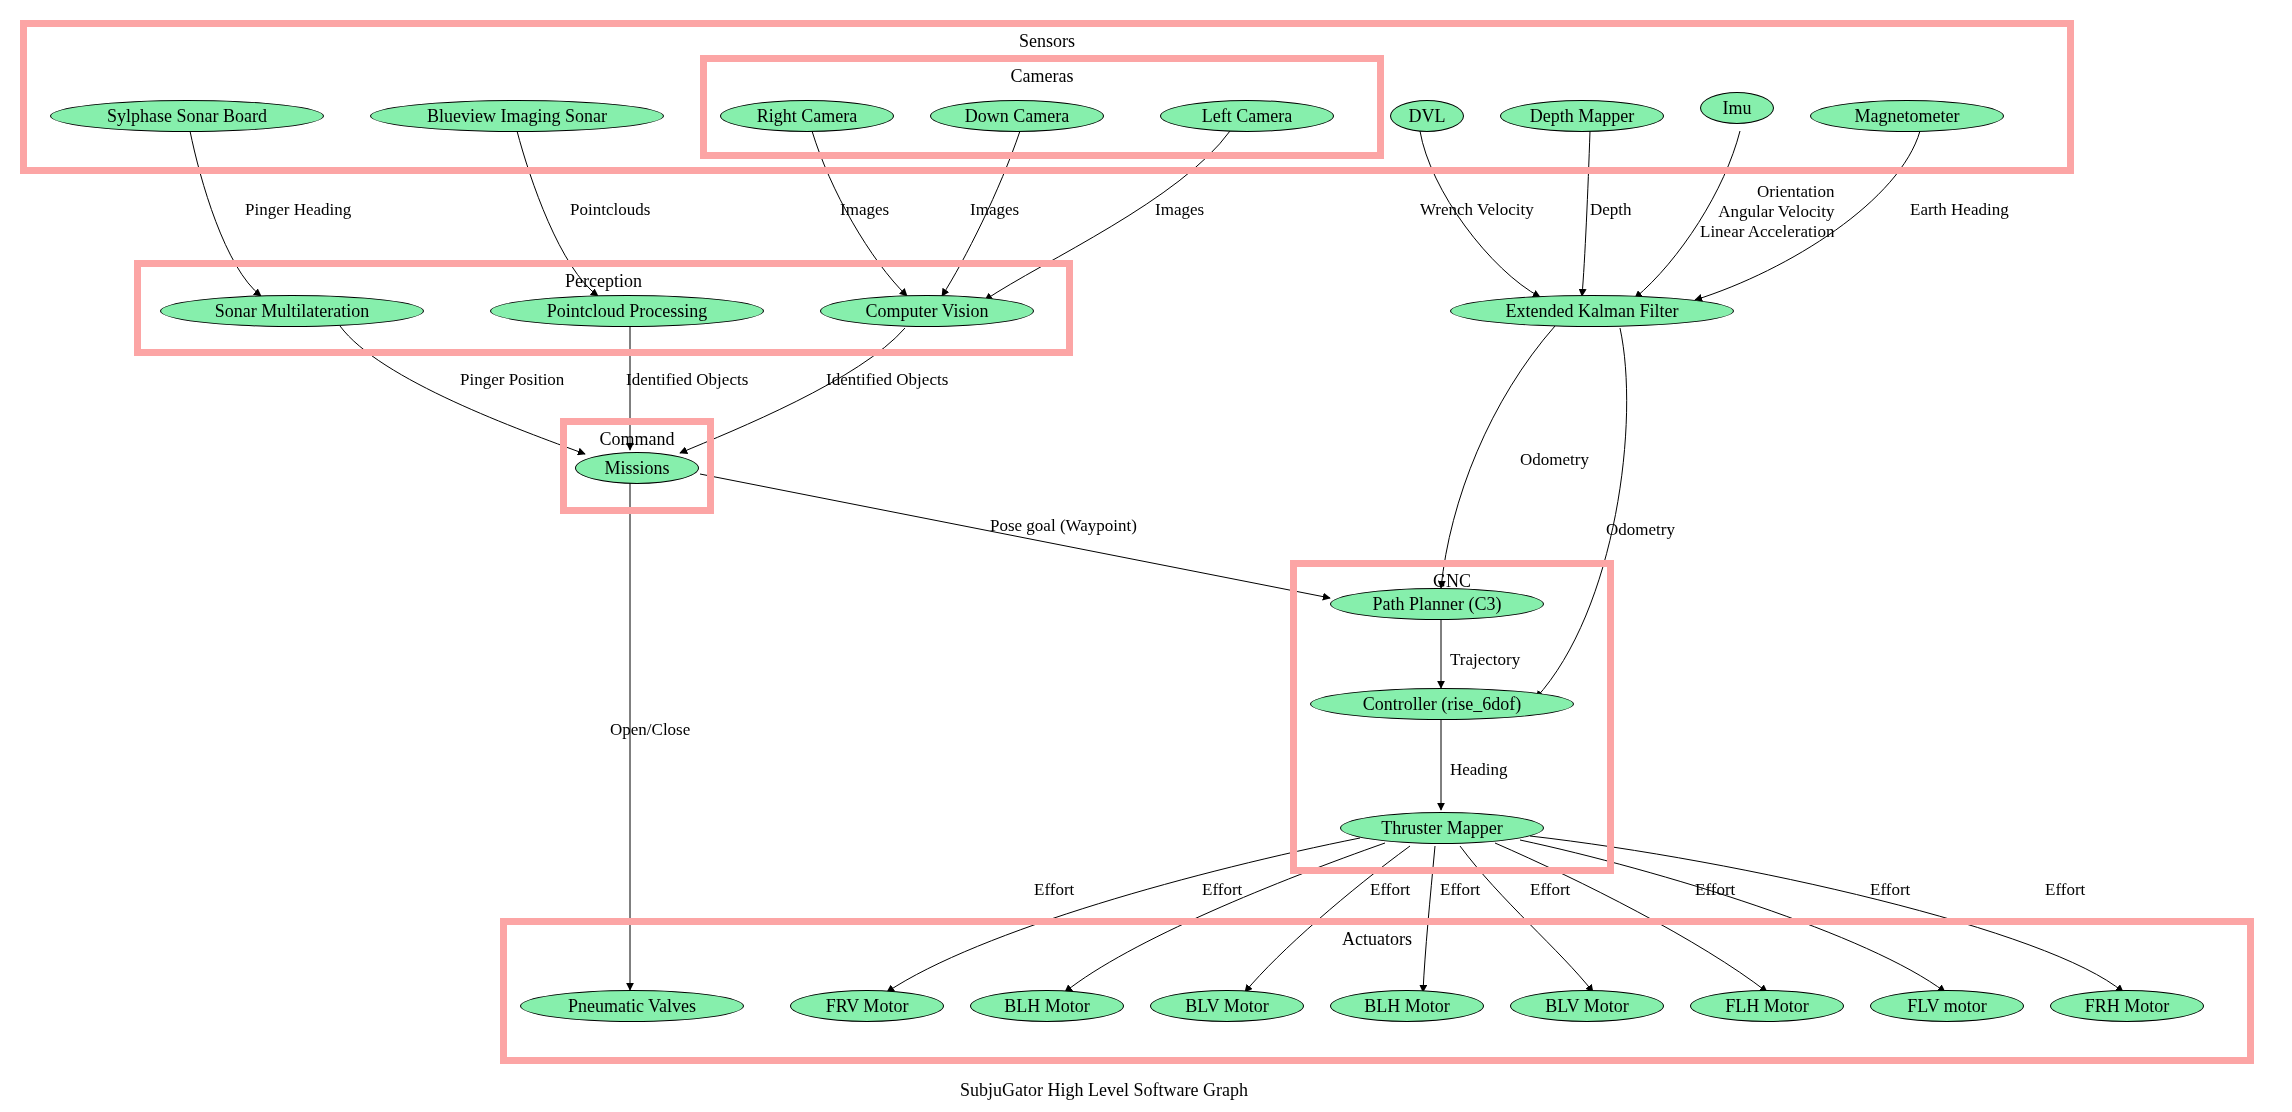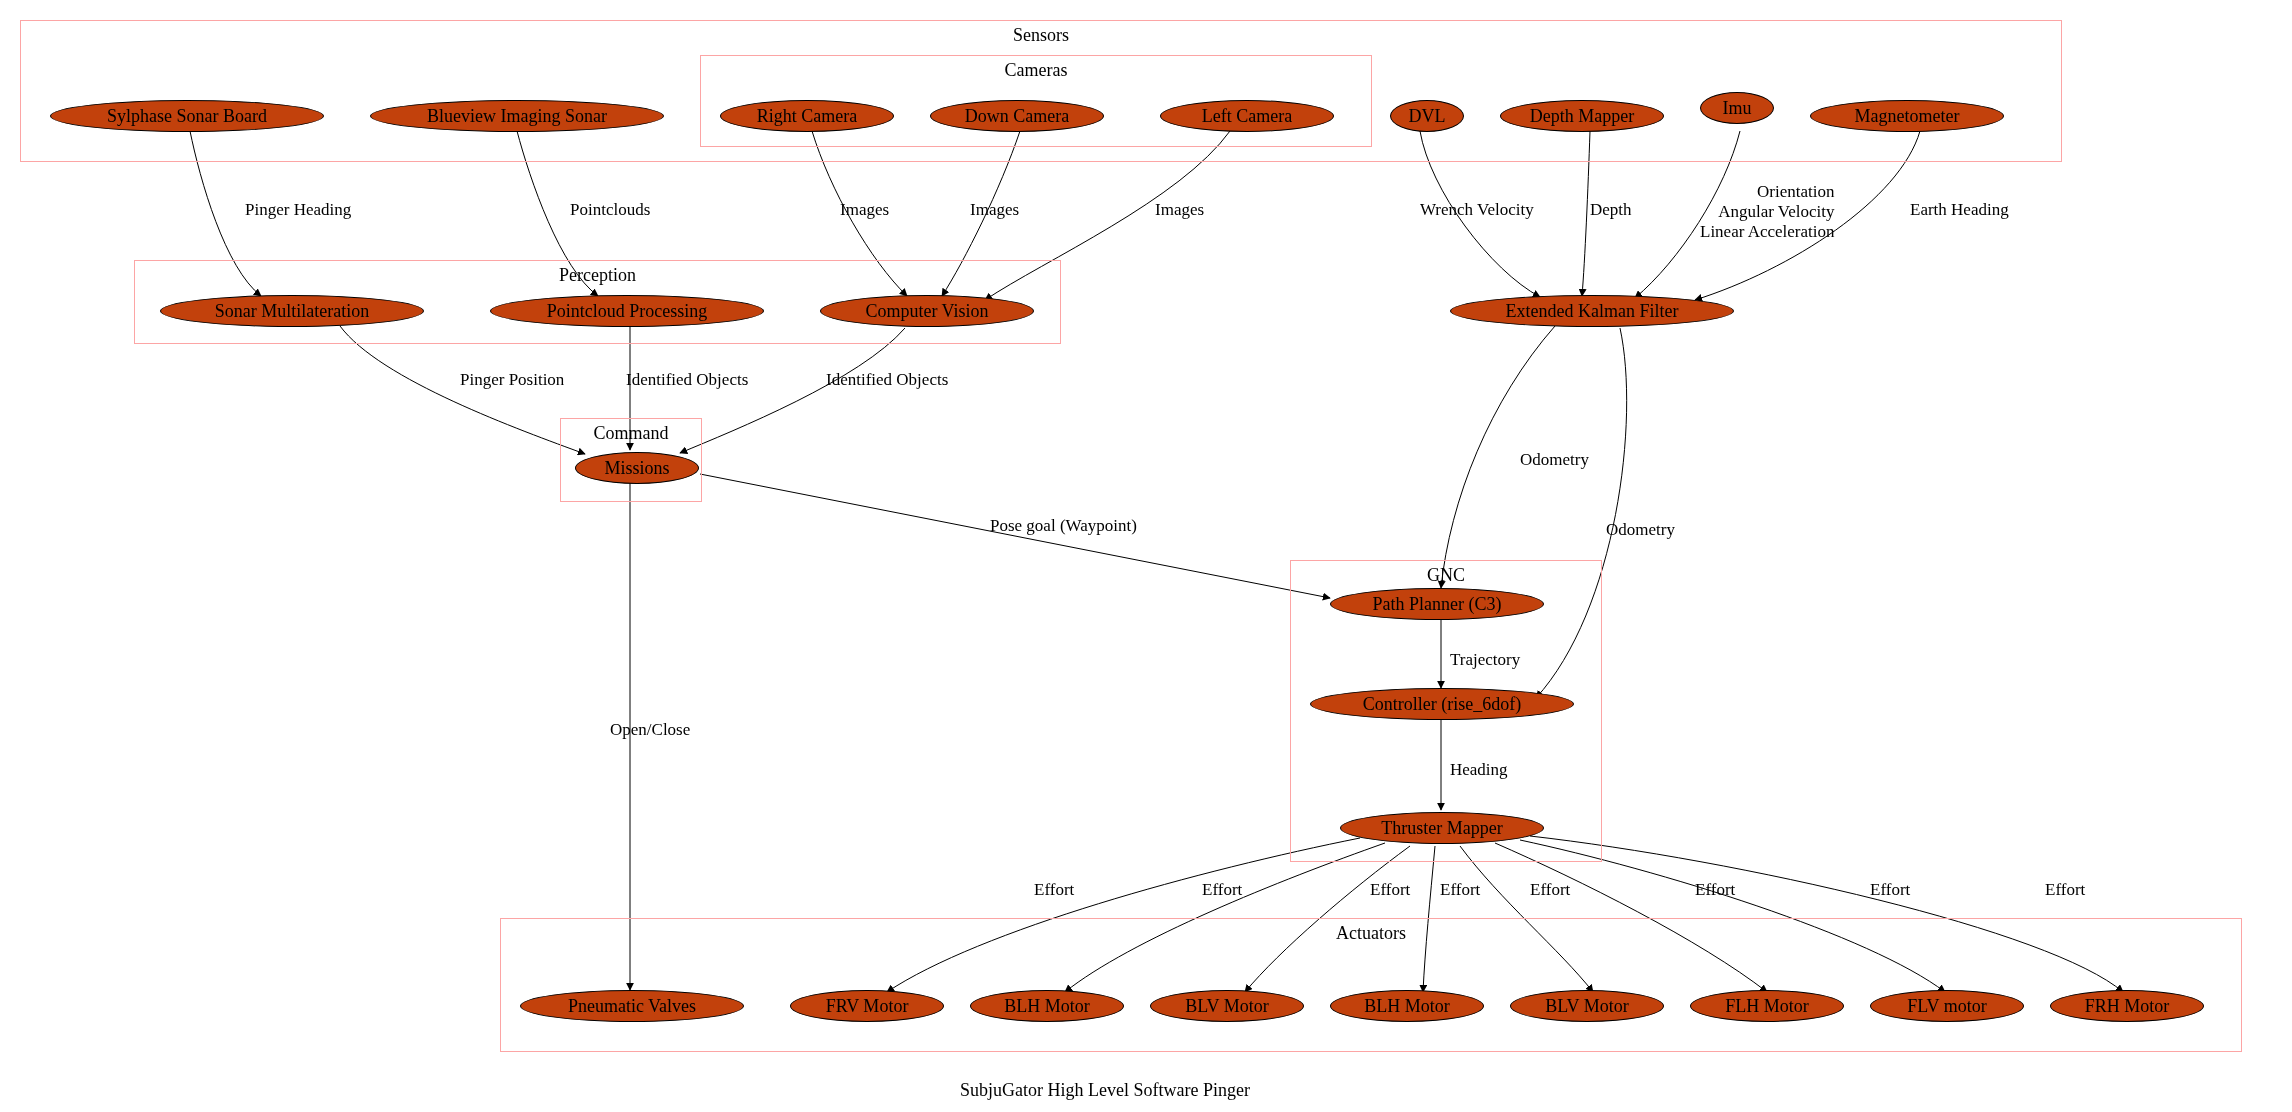--- a/index.html
+++ b/index.html
@@ -1,19 +1,19 @@
 <!DOCTYPE html>
 <html><head>
 <meta charset="utf-8">
 <style>
 html,body{margin:0;padding:0;background:#fff;font-family:'Times New Roman',Times,serif;font-size:16px;color:#000}
 .page{position:relative;width:2292px;height:1112px}
-.box{position:absolute;border:1px solid #fca5a5}
+.box{position:absolute;border:7px solid #fca5a5}
 .box-label{position:absolute;top:4px;left:50%;transform:translateX(-50%);font-size:18px}
-.node{position:absolute;border:1px solid #000;border-radius:50%;display:flex;align-items:center;justify-content:center;text-align:left;background:#c2410c;font-size:18px;padding:0 6px;white-space:nowrap}
+.node{position:absolute;border:1px solid #000;border-radius:50%;display:flex;align-items:center;justify-content:center;text-align:left;background:#86efac;font-size:18px;padding:0 6px;white-space:nowrap}
 .elabel{position:absolute;font-size:17px;text-align:right;white-space:pre}
 .caption{position:absolute;font-size:18px}
 svg{position:absolute;left:0;top:0;overflow:visible}
 </style>
 </head>
 <body>
 
 <div class="page">
 
   <svg width="2292" height="1112">
@@ -125,14 +125,14 @@
 
   <div class="elabel" style="left:1034px;top:880px">Effort</div>
   <div class="elabel" style="left:1202px;top:880px">Effort</div>
   <div class="elabel" style="left:1370px;top:880px">Effort</div>
   <div class="elabel" style="left:1440px;top:880px">Effort</div>
   <div class="elabel" style="left:1530px;top:880px">Effort</div>
   <div class="elabel" style="left:1695px;top:880px">Effort</div>
   <div class="elabel" style="left:1870px;top:880px">Effort</div>
   <div class="elabel" style="left:2045px;top:880px">Effort</div>
 
-  <div class="caption" style="left:960px;top:1080px">SubjuGator High Level Software Pinger</div>
+  <div class="caption" style="left:960px;top:1080px">SubjuGator High Level Software Graph</div>
 </div>
 
 </body></html>

